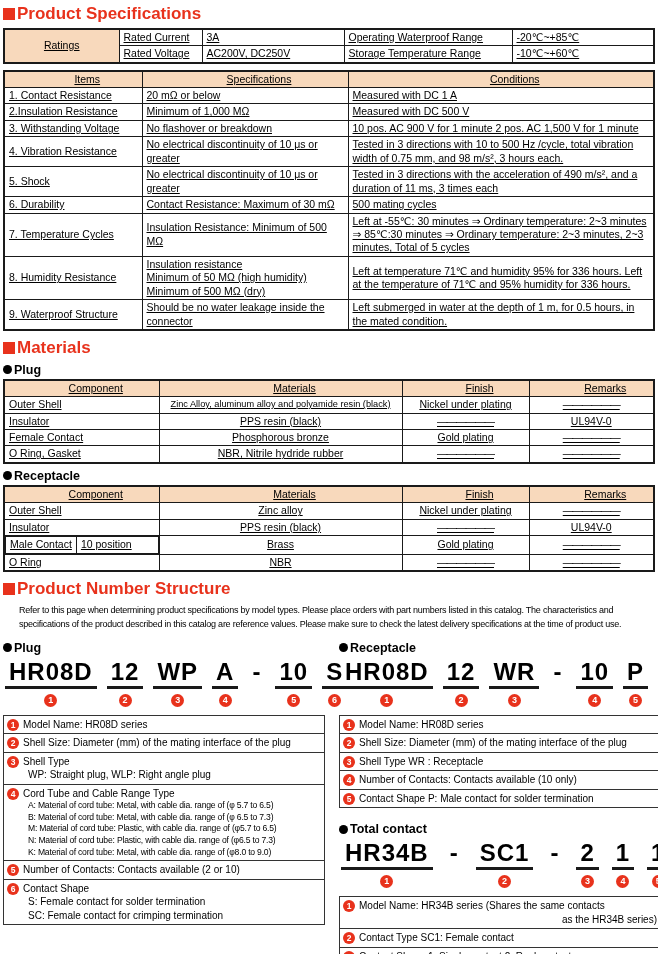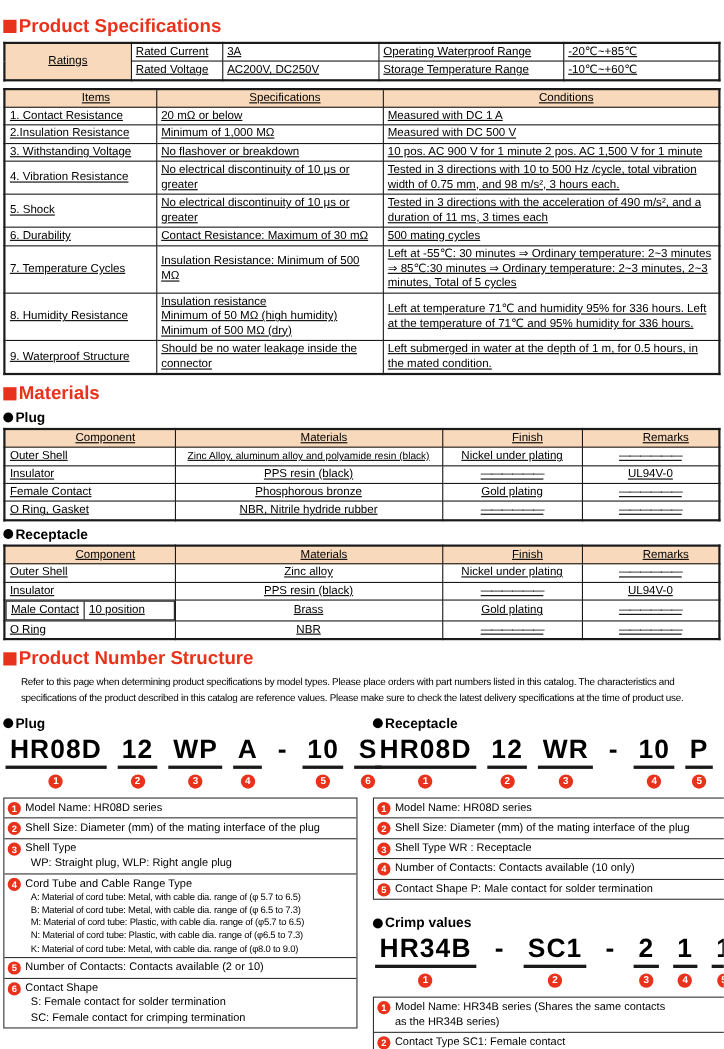--- a/index.html
+++ b/index.html
@@ -13,21 +13,21 @@
     background:#fff;color:#000;
     font-family:"Liberation Sans","DejaVu Sans",sans-serif;
     font-size:10.5px;
   }
   .page{padding:3px 3px 0 3px;}
 
   
   .sec-title{
     display:flex;align-items:center;gap:2px;
     color:var(--red);font-weight:bold;font-size:17px;
-    margin:12px 0 4px 0;line-height:1.1;
+    margin:2px 0 4px 0;line-height:1.1;
   }
   .sq{width:12px;height:12px;background:var(--red);display:inline-block;flex:0 0 auto;}
   .sub-head{display:flex;align-items:center;gap:2px;font-weight:bold;font-size:12.5px;margin:5px 0 2px 0;}
   .dot{width:9px;height:9px;border-radius:50%;background:#000;display:inline-block;flex:0 0 auto;}
 
   
   table{border-collapse:collapse;width:100%;table-layout:fixed;}
   .btable{border:2px solid var(--line);text-decoration:underline;}
   .btable th,.btable td{border:1px solid var(--line);padding:1px 4px;line-height:1.28;vertical-align:middle;}
   .btable th{background:var(--peach);font-weight:normal;text-align:center;padding-left:32px;}
@@ -54,21 +54,21 @@
 
   .note-box{border:1px solid #333;margin-top:8px;}
   .note-row{display:flex;gap:4px;border-top:1px solid #333;padding:2px 3px;}
   .note-row:first-child{border-top:none;}
   .ncircle{flex:0 0 auto;width:12px;height:12px;border-radius:50%;background:var(--red);
     color:#fff;font-size:8.5px;line-height:12px;text-align:center;font-weight:bold;margin-top:1px;}
   .note-lines{flex:1;min-width:0;}
   .note-line{font-size:10px;line-height:1.35;}
   .note-line.sub{padding-left:5px;}
   .note-line.small{font-size:8.6px;letter-spacing:-0.2px;line-height:1.35;}
-  .note-line.center{text-align:left;}
+  .note-line.center{text-align:right;}
 
   
   .ratings col.c1{width:115px}.ratings col.c2{width:83px}.ratings col.c3{width:142px}.ratings col.c4{width:168px}
   .spec col.c1{width:138px}.spec col.c2{width:206px}
   .mat col.c1{width:155px}.mat col.c2{width:243px}.mat col.c3{width:127px}
   .splitcell{display:flex;padding:0 !important;}
   .splitcell span{padding:1px 4px;}
   .splitcell span:last-child{border-left:1px solid var(--line);}
 </style>
 </head>
@@ -414,21 +414,21 @@
         <div class="note-row">
             <span class="ncircle">5</span>
             <div class="note-lines">
               <div class="note-line">Contact Shape P: Male contact for solder termination</div>
             </div>
           </div>
       </div>
 
       <div class="sub-head" style="margin-top:14px;">
         <span class="dot"></span>
-        <span>Crimp values</span>
+        <span>Total contact</span>
       </div>
       <div class="pn-row" style="gap:13px;">
         <div class="pn-seg">
             <span class="pn-text">HR34B</span>
             <span class="pn-circle">1</span>
           </div>
         <div class="pn-seg">
             <span class="pn-text nonum">-</span>
           </div>
         <div class="pn-seg">

